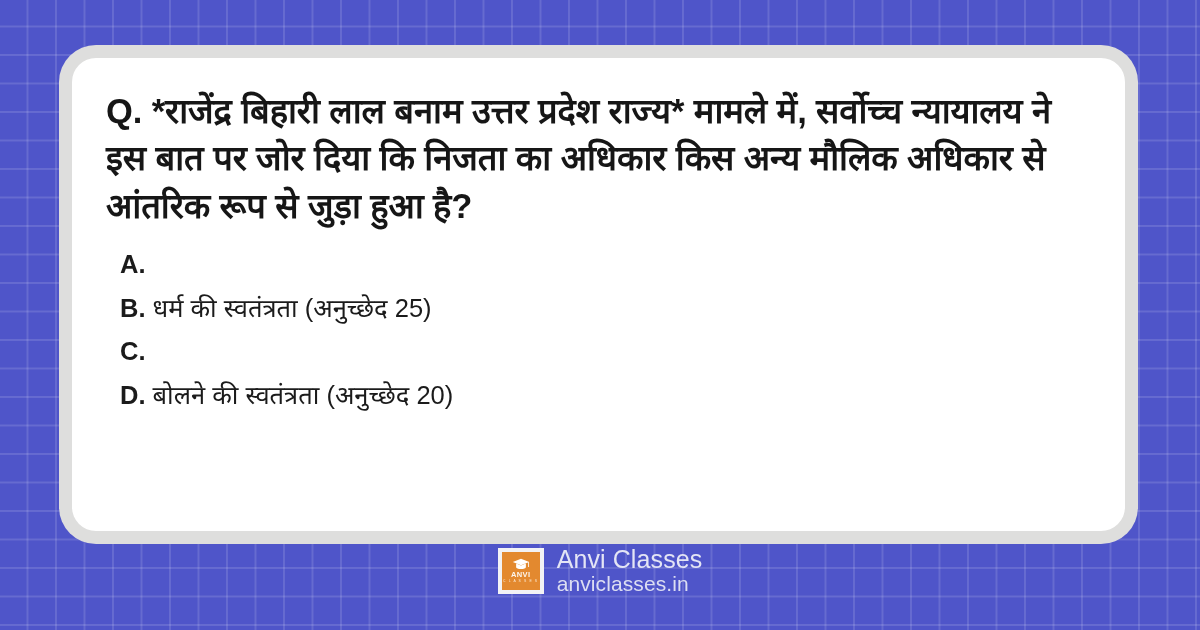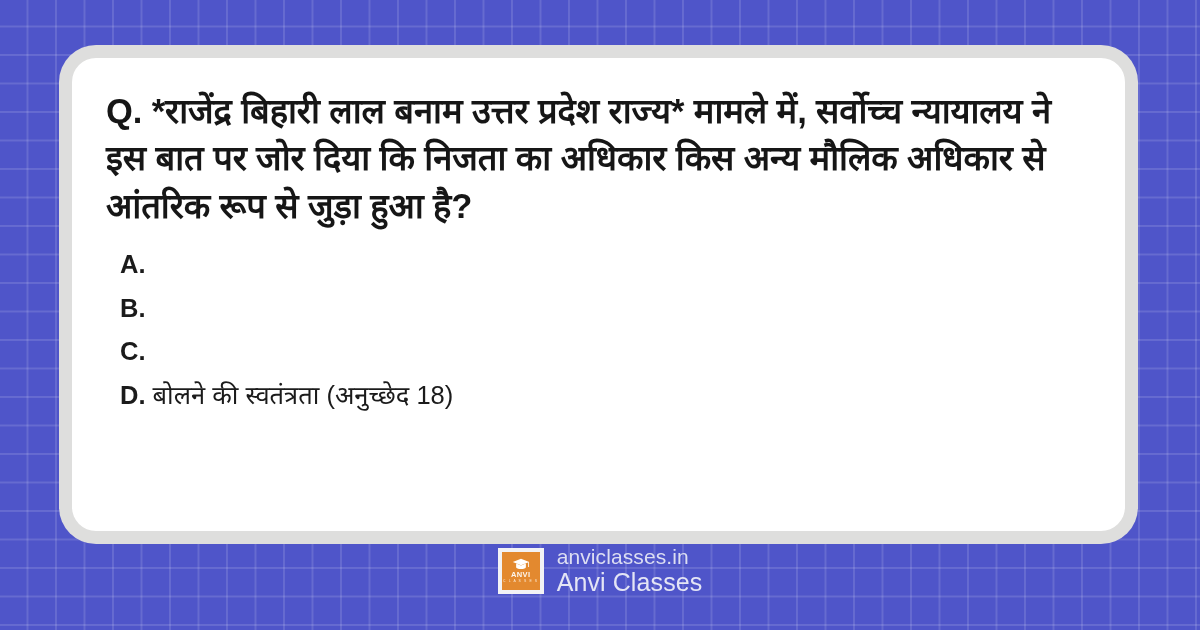--- a/index.html
+++ b/index.html
@@ -145,46 +145,47 @@
   <div id="question-text">Q. *राजेंद्र बिहारी लाल बनाम उत्तर प्रदेश राज्य* मामले में, सर्वोच्च न्यायालय ने इस बात पर जोर दिया कि निजता का अधिकार किस अन्य मौलिक अधिकार से आंतरिक रूप से जुड़ा हुआ है?</div>
 
   <div id="options-list">
 
     <div class="option-row">
       <span class="option-letter">A.</span>
     </div>
 
     <div class="option-row">
       <span class="option-letter">B.</span>
+      <span class="option-text">धर्म की स्वतंत्रता (अनुच्छेद 25)</span>
     </div>
 
     <div class="option-row">
       <span class="option-letter">C.</span>
     </div>
 
     <div class="option-row">
       <span class="option-letter">D.</span>
-      <span class="option-text">बोलने की स्वतंत्रता (अनुच्छेद 18)</span>
+      <span class="option-text">बोलने की स्वतंत्रता (अनुच्छेद 20)</span>
     </div>
 
   </div>
 </div>
 
 <div id="footer-brand">
 
   <div id="brand-logo">
     <div id="brand-logo-inner">
       <svg id="brand-logo-cap" width="18" height="12" viewBox="0 0 24 16">
         <path d="M12 1 L23 5.4 L12 9.8 L1 5.4 Z" fill="#ffffff"></path>
         <path d="M5.5 7.2 L5.5 12.2 C5.5 13.6 8.4 14.6 12 14.6 C15.6 14.6 18.5 13.6 18.5 12.2 L18.5 7.2 L12 9.9 Z" fill="#ffffff"></path>
         <rect x="21.6" y="5.4" width="1.1" height="6.6" fill="#ffffff"></rect>
       </svg>
       <div id="brand-logo-name">ANVI</div>
       <div id="brand-logo-sub">C L A S S E S</div>
     </div>
   </div>
 
   <div id="brand-names">
+    <div id="brand-title">Anvi Classes</div>
     <div id="brand-url">anviclasses.in</div>
-    <div id="brand-title">Anvi Classes</div>
   </div>
 
 </div>
 
 </body></html>

